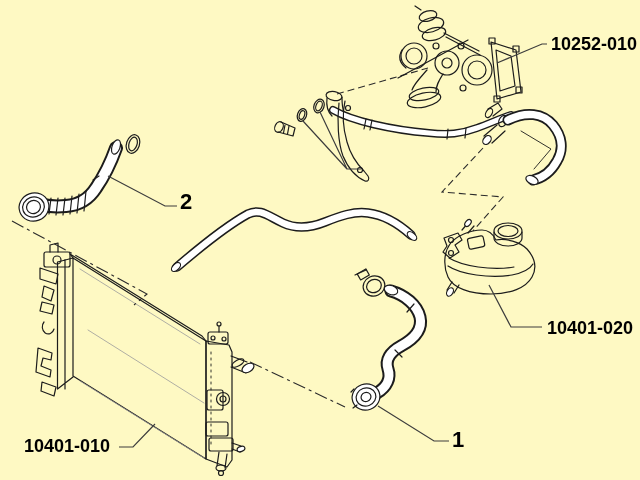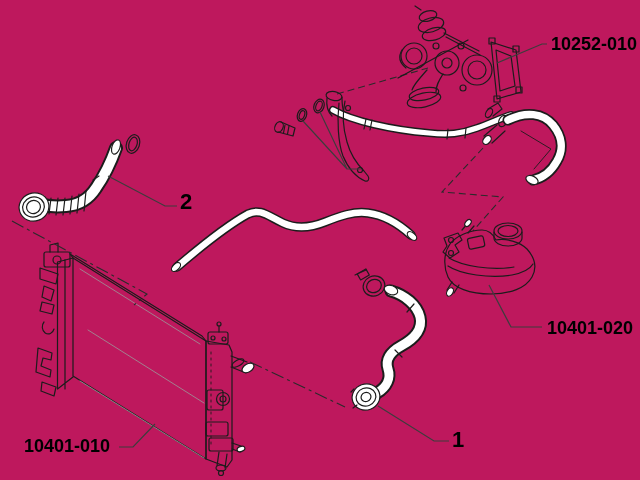--- a/index.html
+++ b/index.html
@@ -1,16 +1,16 @@
 <!DOCTYPE html>
 <html><head>
 <meta charset="utf-8">
 <style>
   html,body{margin:0;padding:0;background:#fff;}
-  .stage{position:relative;width:640px;height:480px;background:#be185d;overflow:hidden;}
+  .stage{position:relative;width:640px;height:480px;background:#fef9c3;overflow:hidden;}
   svg{position:absolute;inset:0;}
   .ln{fill:none;stroke:#1c1c1c;stroke-width:1.2;stroke-linecap:round;stroke-linejoin:round;}
   .thin{stroke-width:0.9;}
   .tube-o{fill:none;stroke:#1c1c1c;stroke-linecap:round;stroke-linejoin:round;}
   .tube-i{fill:none;stroke:#ffffff;stroke-linecap:round;stroke-linejoin:round;}
   .cap{fill:#ffffff;stroke:#1c1c1c;stroke-width:1.2;}
   .streak{stroke:#9a9a9a;stroke-width:0.8;}
   .dash1{stroke:#2b2b2b;stroke-width:1.1;fill:none;stroke-dasharray:13 4 3 4;}
   .dash2{stroke:#2b2b2b;stroke-width:1.1;fill:none;stroke-dasharray:7 4;}
   .leader{stroke:#3d3d3d;stroke-width:1.2;fill:none;}

